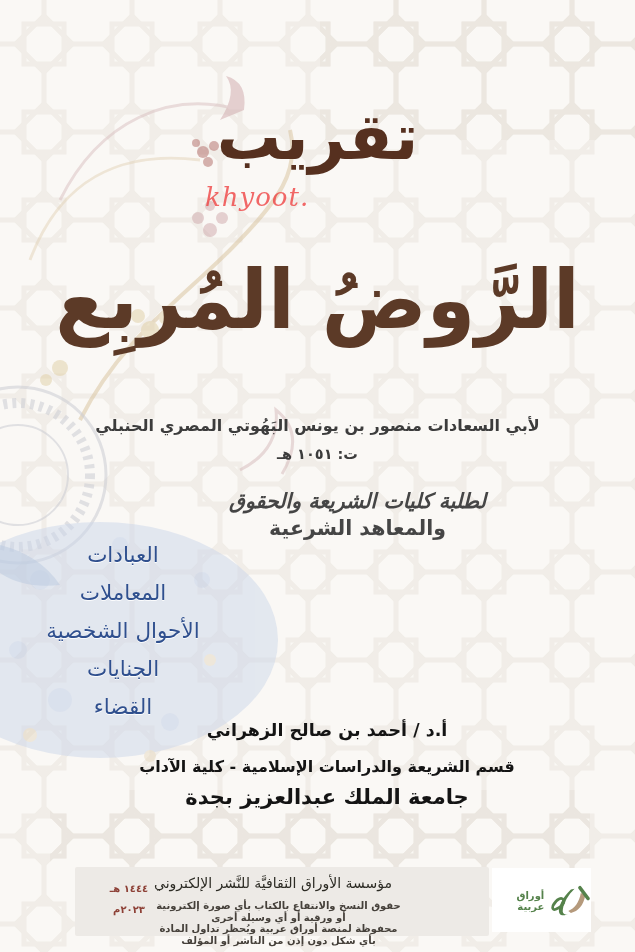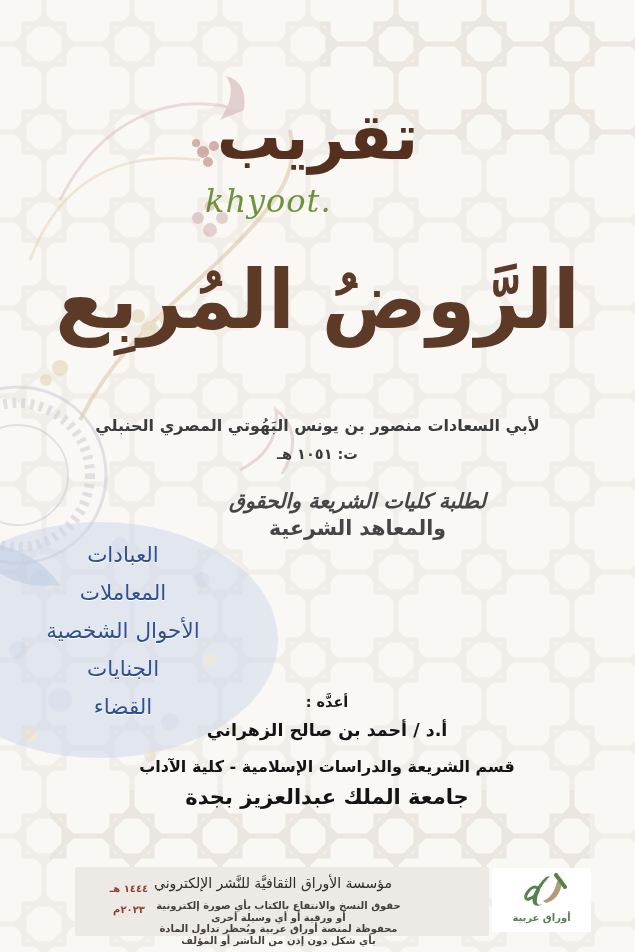--- a/index.html
+++ b/index.html
@@ -5,21 +5,21 @@
   html,body{margin:0;padding:0;background:#ccc;}
   .page{
     position:relative;width:635px;height:952px;margin:0 auto;
     background:#faf8f5;overflow:hidden;
     font-family:"DejaVu Sans",sans-serif;
   }
   .deco{position:absolute;inset:0;}
   .watermark{
     position:absolute;left:205px;top:182px;
     font-family:"DejaVu Serif",serif;font-style:italic;
-    font-size:32px;color:#4d7c0f;opacity:.8;letter-spacing:1px;
+    font-size:26px;color:#ef4444;opacity:.8;letter-spacing:1px;
   }
   .series{
     position:absolute;left:0;right:0;top:100px;margin:0;
     text-align:center;font-size:64px;font-weight:bold;
     color:var(--title-brown,#56301f);
   }
   .main-title{
     position:absolute;left:0;right:0;top:252px;margin:0;
     text-align:center;font-size:78px;font-weight:bold;line-height:1.25;
     color:var(--calligraphy-brown,#5c3a27);
@@ -64,21 +64,21 @@
   .pub-name{
     position:absolute;left:60px;top:8px;width:276px;
     text-align:center;font-size:14px;font-weight:normal;color:#2c2b24;
   }
   .rights{
     position:absolute;left:76px;top:33px;width:255px;
     text-align:center;font-size:10px;line-height:11.5px;color:#45403a;font-weight:600;
   }
   .logo-box{
     position:absolute;left:492px;top:868px;width:99px;height:64px;
-    background:#ffffff;display:flex;flex-direction:column;
+    background:#ffffff;display:flex;flex-direction:row;
     align-items:center;justify-content:flex-start;
   }
   .logo-glyph{margin-top:5px;}
   .logo-text{
     font-size:10px;font-weight:bold;margin-top:1px;
     color:var(--logo-green,#55824b);
   }
 </style>
 </head>
 <body>
@@ -164,21 +164,20 @@
   <div class="aud aud2">والمعاهد الشرعية</div>
 
   <ul class="topics">
     <li>العبادات</li>
     <li>المعاملات</li>
     <li>الأحوال الشخصية</li>
     <li>الجنايات</li>
     <li>القضاء</li>
   </ul>
 
-  <div class="prep-label">أعدَّه :</div>
   <div class="preparer">أ.د / أحمد بن صالح الزهراني</div>
   <div class="dept">قسم الشريعة والدراسات الإسلامية - كلية الآداب</div>
   <div class="univ">جامعة الملك عبدالعزيز بجدة</div>
 
   <div class="footer-bar">
     <div class="dates">
       <div>١٤٤٤ هـ</div>
       <div>٢٠٢٣م</div>
     </div>
     <div class="pub-name">مؤسسة الأوراق الثقافيَّة للنَّشر الإلكتروني</div>

